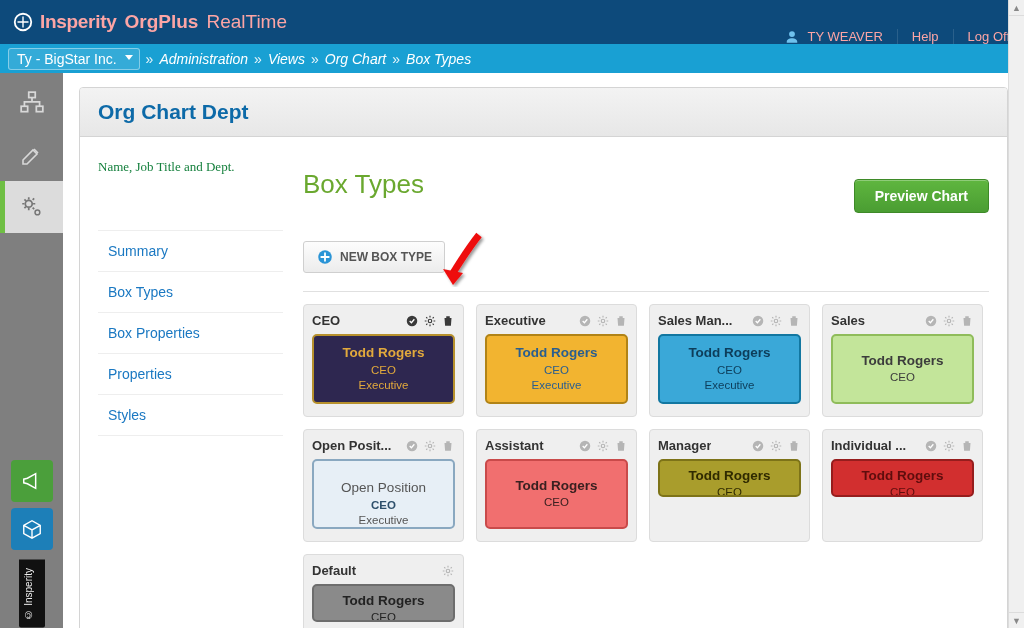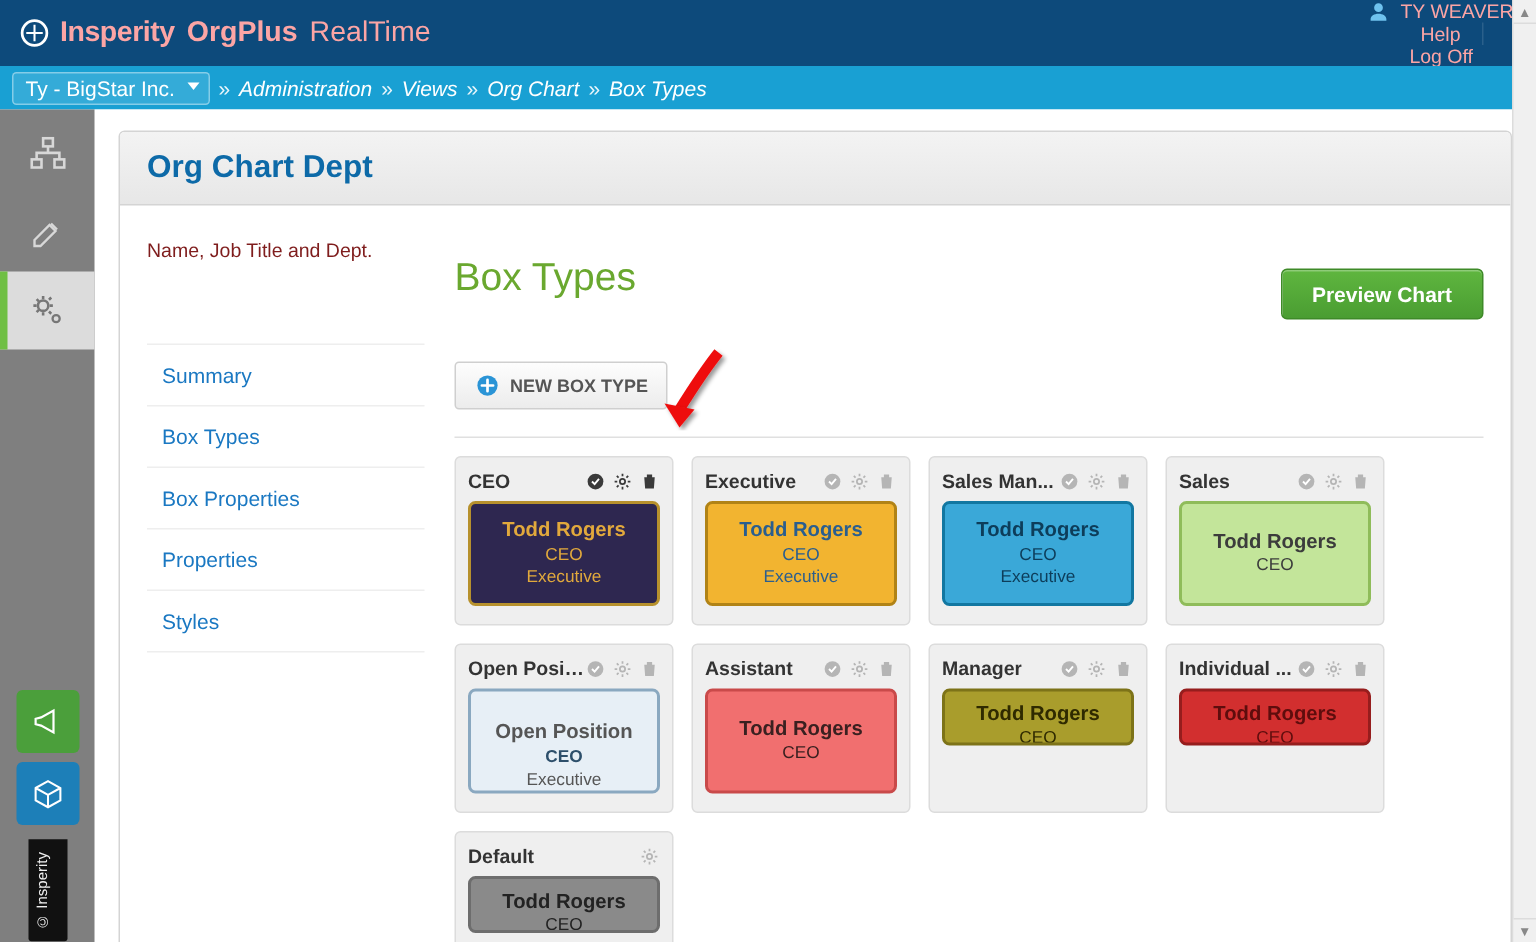--- a/index.html
+++ b/index.html
@@ -5,21 +5,21 @@
   * { box-sizing: border-box; margin: 0; padding: 0; }
   body { font-family: Arial, Helvetica, sans-serif; font-size: 13px; color: #333; background: #fff; overflow: hidden; }
   .viewport { width: 1024px; height: 628px; position: relative; display: flex; flex-direction: column; background: #fff;}
   
   .topbar { height: 44px; background: #0d4a7b; display: flex; align-items: center; padding: 0 0 0 12px; color: #fca5a5; }
   .brand { display: flex; align-items: center; gap: 6px; font-size: 19px; }
   .brand .logo { width:22px; height:22px; }
   .brand .insperity { font-weight: 700; letter-spacing: -0.3px; }
   .brand .orgplus { font-weight: 700; margin-left: 2px;}
   .brand .rt { font-weight: 400; margin-left: 2px;}
-  .top-actions { margin-left: auto; display: flex; align-items: center; height: 100%; flex-direction: column; }
+  .top-actions { margin-left: auto; display: flex; align-items: flex-end; height: 100%; }
   .top-user { display:flex; align-items:center; padding:0 14px; gap:8px; border-right: 1px solid rgba(255,255,255,0.12); font-size:13px;}
   .top-link { display:flex; align-items:center; padding:0 14px; border-right: 1px solid rgba(255,255,255,0.12); font-size:13px; cursor:pointer;}
   .top-link:last-child { border-right:none; }
   
   .crumbbar { height: 29px; background: #19a0d3; display:flex; align-items:center; padding-left:8px; color:#fff; font-size:14px; }
   .org-select { background: rgba(255,255,255,0.12); border:1px solid rgba(255,255,255,0.4); border-radius:3px; padding:2px 22px 2px 8px; position:relative; margin-right:0; cursor:pointer;}
   .org-select .caret { position:absolute; right:6px; top:6px; width:0;height:0;border-left:4px solid transparent;border-right:4px solid transparent;border-top:5px solid #fff;}
   .crumbbar .sep { margin: 0 6px; opacity:0.9;}
   .crumbbar .crumb { cursor:pointer;font-style:italic; }
   
@@ -33,51 +33,51 @@
   .rail-chip.green { background:#4b9f3b;}
   .rail-chip.blue { background:#1d7fb8;}
   .copyright { background:#111; color:#eee; font-size:10px; writing-mode: vertical-rl; transform: rotate(180deg); padding:8px 4px; width:26px; text-align:center; border-radius:2px 2px 0 0; margin-top:4px;}
   
   .content-wrap { flex:1; padding:14px 16px 0 16px; overflow: hidden; background:#fff;}
   .panel { border:1px solid #d4d4d4; border-radius:4px; overflow:hidden;}
   .panel-header { background: linear-gradient(#f3f3f3,#e7e7e7); border-bottom:1px solid #d4d4d4; padding:12px 18px; font-size:21px; color:#0d6aa8; font-weight:700;}
   .panel-body { display:flex; padding: 18px 18px 0 18px; gap:20px; height:520px; overflow:hidden;}
   
   .subnav { width:185px; flex-shrink:0;}
-  .subnav-caption { color:#7f1d1d; font-size:13px; padding:4px 0 12px 0;}
+  .subnav-caption { color:#15803d; font-size:13px; padding:4px 0 12px 0;font-family:Liberation Serif, serif;}
   .subnav-list { border-top:1px solid #eee;margin-top:43px;}
   .subnav-item { padding:12px 10px; border-bottom:1px solid #eee; color:#1a78c2; cursor:pointer; font-size:14px;}
   
   .rightcol { flex:1; position:relative;}
   .section-head { display:flex; align-items:center; }
   .section-title { font-size:26px; color:#6aa82f; font-weight:400;}
   .preview-btn { margin-left:auto; background: linear-gradient(#5fb63f,#4a9d32); color:#fff; border:1px solid #3e8a28; padding:8px 20px; border-radius:4px; font-size:14px; font-weight:700; cursor:pointer; box-shadow: inset 0 1px 0 rgba(255,255,255,0.3); margin-top: 24px;}
   .toolbar-row { margin-top:28px; padding-bottom:18px;}
   .newboxtype { display:inline-flex; align-items:center; gap:6px; border:1px solid #cfcfcf; border-radius:3px; padding:6px 12px; background: linear-gradient(#fdfdfd,#ececec); cursor:pointer; color:#555; font-weight:700; font-size:12px;}
   .plus-circle { width:18px;height:18px; }
   hr.divider { border:none;border-top:1px solid #e0e0e0; margin:0 0 12px 0;}
   
   .grid { display:flex; flex-wrap:wrap; gap:12px;}
-  .boxtype { width:146px; background:#efefef; border:1px solid #dcdcdc; border-radius:4px; padding:8px 8px 12px 8px;}
+  .boxtype { width:161px; background:#efefef; border:1px solid #dcdcdc; border-radius:4px; padding:8px 8px 12px 8px;}
   .boxtype-head { display:flex; align-items:center; margin-bottom:6px;}
   .boxtype-title { font-weight:700; font-size:13px; color:#333; white-space:nowrap; overflow:hidden; text-overflow:ellipsis; max-width:80px;}
   .boxtype-icons { margin-left:auto; display:flex; gap:4px; align-items:center;}
   .ic { width:14px;height:14px; color:#b5b5b5; cursor:pointer;}
   .ic.active { color:#3a3a3a;}
   .sample { border-radius:5px; height:70px; display:flex; flex-direction:column; align-items:center; justify-content:center; font-size:12px; padding:4px; line-height:1.35;}
   .sample .nm { font-weight:700; font-size:13.5px;}
   .sample .jt { font-size:11.5px;}
   .sample .dp { font-size:11.5px;}
   
   .s-ceo { background:#2e2750; border:2px solid #b7912d; color:#e2a93c;}
   .s-exec { background:#f2b430; border:2px solid #b18316; color:#2a5e8f;}
   .s-salesman { background:#3aa8d8; border:2px solid #1277a1; color:#0d3d5a;}
   .s-sales { background:#c3e59a; border:2px solid #8fbc5a; color:#3c3c3c;}
   .s-open { background:#e7eff6; border:2px solid #8aa8c0; color:#555;}
-  .s-open .nm { font-weight:700;margin-top:20px;}
+  .s-open .nm { font-weight:400;margin-top:20px;}
   .s-open .jt { font-weight:700; color:#2d4f6b;}
   .s-assist { background:#f16f6f; border:2px solid #c94a4a; color:#3a2020;}
   .s-manager { background:#a99d2c; border:2px solid #7d7318; color:#2f2a00;}
   .s-indiv { background:#d22f2f; border:2px solid #961d1d; color:#5e0d0d;}
   .s-default { background:#8a8a8a; border:2px solid #6d6d6d; color:#222;}
   
   .arrow { position:absolute; top:76px; left:136px; pointer-events:none;}
   
   .faux-scroll { position:absolute; right:0; top:0; bottom:0; width:16px; background:#f0f0f0; border-left:1px solid #dcdcdc;}
   .faux-scroll .btn { height:16px; background:#f0f0f0; display:flex; align-items:center; justify-content:center; color:#888; font-size:9px; border-bottom:1px solid #dcdcdc;}

